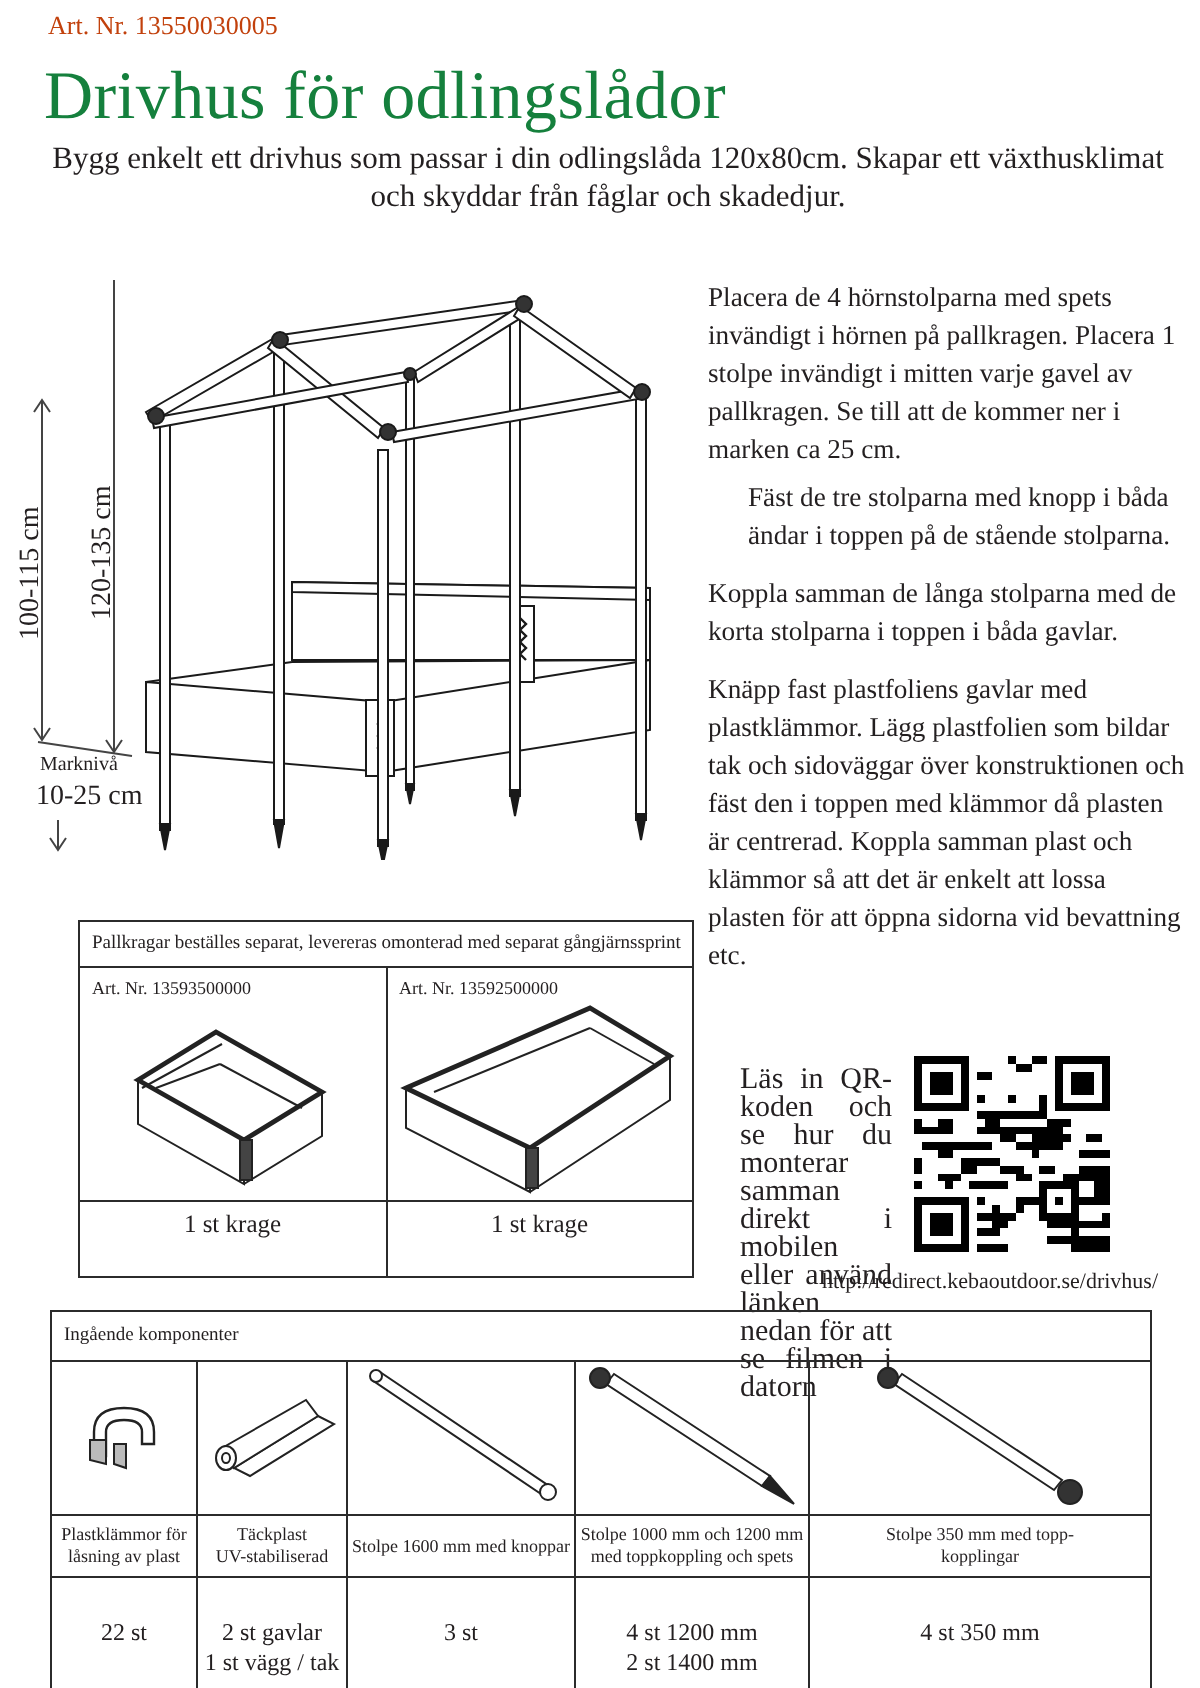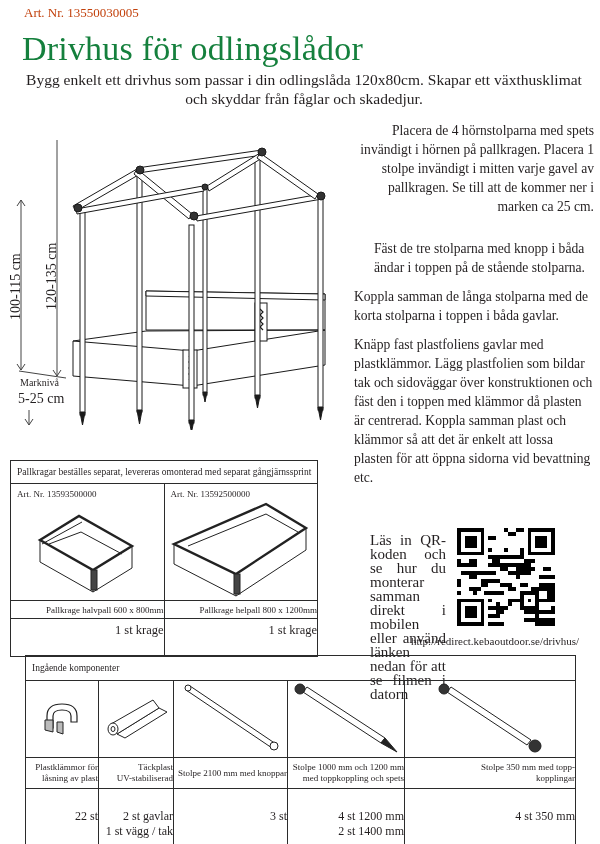--- a/index.html
+++ b/index.html
@@ -2,29 +2,29 @@
 <html><head>
 <meta charset="utf-8">
 <style>
   html,body{margin:0;padding:0;background:#fff;}
   body{width:600px;height:844px;position:relative;overflow:hidden;color:#231f20;font-family:"Liberation Serif","DejaVu Serif",serif;}
   .abs{position:absolute;}
   #art-nr{left:24px;top:5px;font-size:13px;color:#c2410c;}
   #title{left:22px;top:30px;font-size:34px;letter-spacing:0.2px;line-height:38px;color:#15803d;white-space:nowrap;}
   #intro{left:24px;top:70px;width:560px;font-size:15.5px;line-height:19px;text-align:center;}
   .instr{left:354px;font-family:"Liberation Serif","DejaVu Serif",serif;font-size:13.6px;line-height:19px;width:240px;}
-  #p1{top:121px;text-align:right;} #p2{top:239px;margin-left:20px;} #p3{top:287px;} #p4{top:335px;}
+  #p1{top:139px;} #p2{top:239px;margin-left:20px;} #p3{top:287px;} #p4{top:335px;}
   .vlab{font-size:14px;transform:rotate(-90deg);transform-origin:left top;white-space:nowrap;}
   #dim1{left:8px;top:320px;}
   #dim2{left:44px;top:310px;}
   #mark{left:20px;top:377px;font-size:10px;}
   #depth{left:18px;top:391px;font-size:14px;}
   table{border-collapse:collapse;position:absolute;}
-  td{border:1.6px solid #2b2b2b;padding:0;vertical-align:middle;text-align:right;}
-  #t1{left:10px;top:460px;width:308px;}
+  td{border:1.6px solid #2b2b2b;padding:0;vertical-align:middle;text-align:center;}
+  #t1{left:39px;top:460px;width:308px;}
   #t1 .hdr td{height:22px;text-align:left;font-size:9.5px;padding-left:6px;}
   #t1 .img td{height:116px;position:relative;vertical-align:top;}
   #t1 .lab td{height:17px;font-size:9px;}
   #t1 .cnt td{height:33px;font-size:12.5px;vertical-align:top;padding-top:4px;}
   .artcell{position:absolute;left:6px;top:5px;font-size:9px;}
   #t2{left:25px;top:655px;width:551px;}
   #t2 .hdr td{height:24px;text-align:left;font-size:9.5px;padding-left:6px;}
   #t2 .img td{height:76px;}
   #t2 .lab td{height:30px;font-size:9px;line-height:11px;}
   #t2 .cnt td{height:36px;font-size:12px;line-height:15px;vertical-align:top;padding-top:20px;}
@@ -101,21 +101,21 @@
     <circle cx="205" cy="187" r="3"></circle>
     <circle cx="262" cy="152" r="4"></circle>
     <circle cx="321" cy="196" r="4"></circle>
   </g>
 </svg>
 </div>
 
 <div id="dim1" class="abs vlab">100-115 cm</div>
 <div id="dim2" class="abs vlab">120-135 cm</div>
 <div id="mark" class="abs">Marknivå</div>
-<div id="depth" class="abs">5-25 cm</div>
+<div id="depth" class="abs">10-25 cm</div>
 
 <div id="p1" class="abs instr">Placera de 4 hörnstolparna med spets invändigt i hörnen på pallkragen. Placera 1 stolpe invändigt i mitten varje gavel av pallkragen. Se till att de kommer ner i marken ca 25 cm.</div>
 <div id="p2" class="abs instr">Fäst de tre stolparna med knopp i båda ändar i toppen på de stående stolparna.</div>
 <div id="p3" class="abs instr">Koppla samman de långa stolparna med de korta stolparna i toppen i båda gavlar.</div>
 <div id="p4" class="abs instr">Knäpp fast plastfoliens gavlar med plastklämmor. Lägg plastfolien som bildar tak och sidoväggar över konstruktionen och fäst den i toppen med klämmor då plasten är centrerad. Koppla samman plast och klämmor så att det är enkelt att lossa plasten för att öppna sidorna vid bevattning etc.</div>
 
 <table id="t1">
   <tbody>
       <tr class="hdr">
         <td colspan="2">Pallkragar beställes separat, levereras omonterad med separat gångjärnssprint</td>
@@ -137,24 +137,20 @@
       <span class="artcell">Art. Nr. 13592500000</span>
       <svg width="150" height="116" viewBox="0 0 150 116" stroke="#222" fill="none" style="margin:0 auto">
         <polygon points="8,60 100,20 140,44 70,90" stroke-width="2.4"></polygon>
         <polyline points="8,60 8,80 70,112 70,90"></polyline>
         <polyline points="70,112 140,66 140,44"></polyline>
         <line x1="22" y1="62" x2="100" y2="30"></line>
         <line x1="100" y1="30" x2="132" y2="48"></line>
         <rect x="68" y="90" width="6" height="20" fill="#444"></rect>
       </svg>
     </td>
-  </tr>
-  <tr class="lab">
-    <td>Pallkrage halvpall 600 x 800mm</td>
-    <td>Pallkrage helpall 800 x 1200mm</td>
   </tr>
   <tr class="cnt">
     <td>1 st krage</td>
     <td>1 st krage</td>
   </tr>
 </tbody>
   </table>
 
 <div id="qr-text" class="abs">Läs in QR-koden och se hur du monterar samman direkt i mobilen eller använd länken nedan för att se filmen i datorn</div>
 <div id="qr" class="abs">
@@ -385,21 +381,21 @@
       <svg width="110" height="74" viewBox="0 0 110 74" stroke="#222" fill="#fff" style="margin:0 auto">
         <polygon points="12,10 16,5 96,58 92,63"></polygon>
         <circle cx="9" cy="7" r="5" fill="#333"></circle>
         <circle cx="100" cy="64" r="6" fill="#333"></circle>
       </svg>
     </td>
   </tr>
   <tr class="lab" id="comp-labels">
         <td>Plastklämmor för<br>låsning av plast</td>
         <td>Täckplast<br>UV-stabiliserad</td>
-        <td>Stolpe 2100 mm med knoppar</td>
+        <td>Stolpe 1600 mm med knoppar</td>
         <td>Stolpe 1000 mm och 1200 mm<br>med toppkoppling och spets</td>
         <td>Stolpe 350 mm med topp-<br>kopplingar</td>
       </tr>
   <tr class="cnt" id="comp-counts">
         <td>22 st</td>
         <td>2 st gavlar<br>1 st vägg / tak</td>
         <td>3 st</td>
         <td>4 st 1200 mm<br>2 st 1400 mm</td>
         <td>4 st 350 mm</td>
       </tr>

